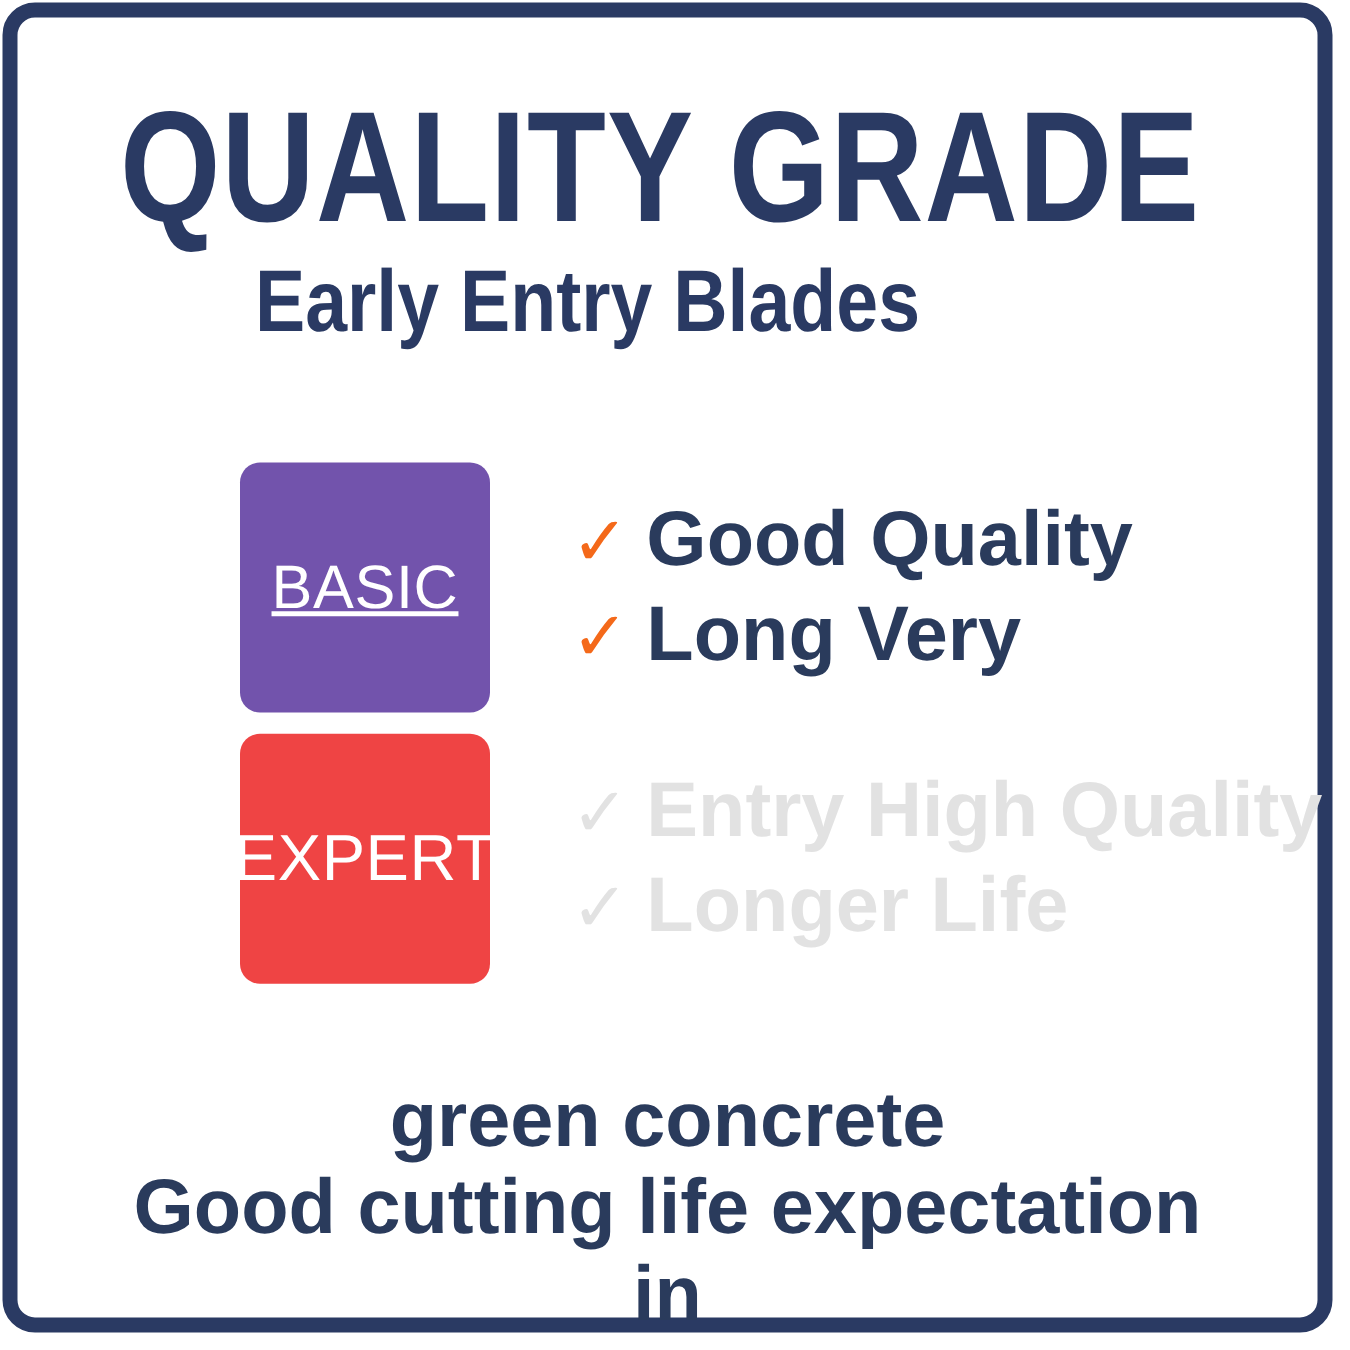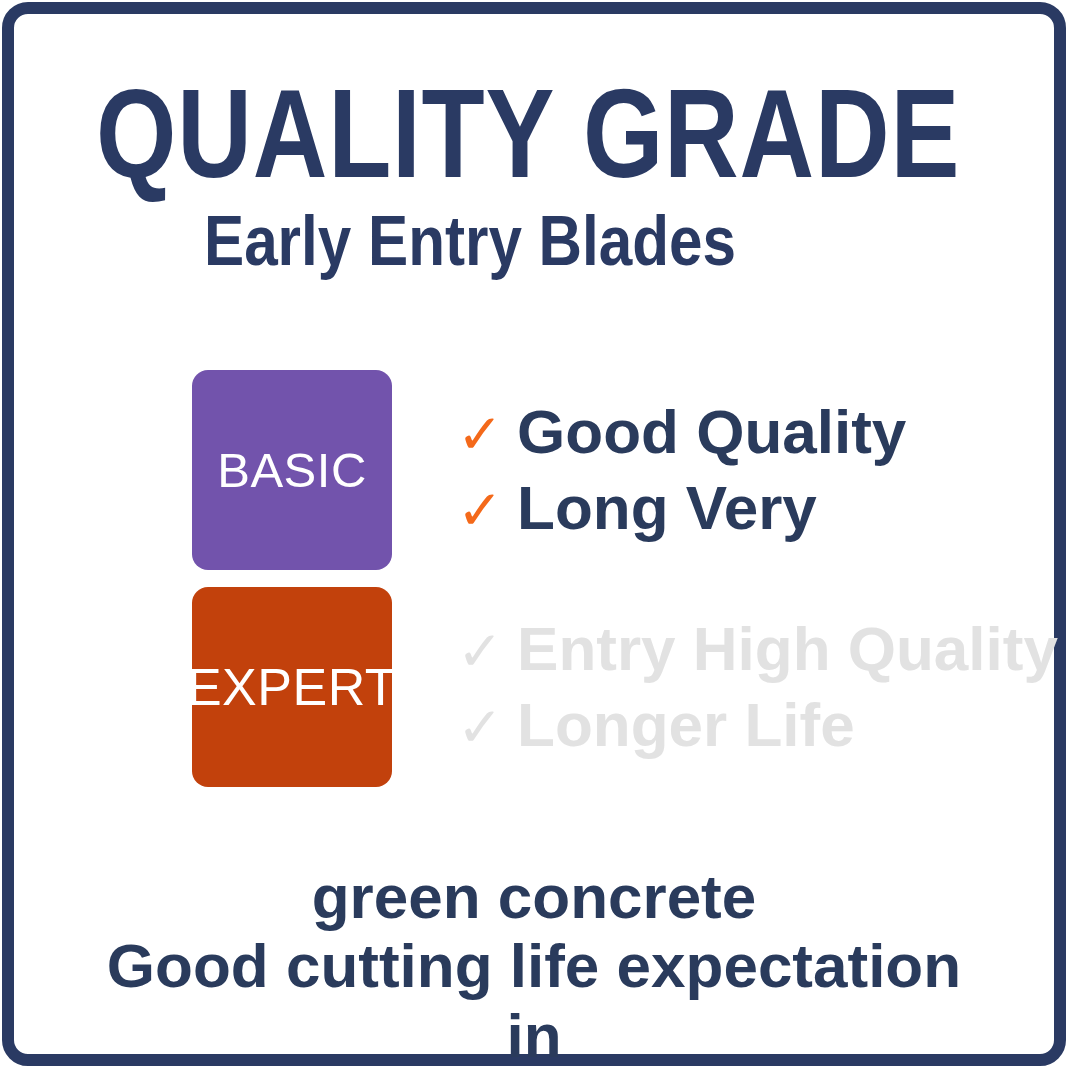--- a/index.html
+++ b/index.html
@@ -97,24 +97,25 @@
     justify-content: center;
     color: #ffffff;
     font-family: "Liberation Sans", sans-serif;
     font-weight: normal;
     letter-spacing: 0.5px;
   }
 
   .badge.basic {
     background: #7253ac;
     font-size: 49px;
+    text-decoration: underline;
   }
 
   .badge.expert {
-    background: #c2410c;
+    background: #ef4444;
     font-size: 52px;
   }
 
   .features {
     flex: 1 1 auto;
     padding-left: 65px;
   }
 
   .feature {
     display: flex;

